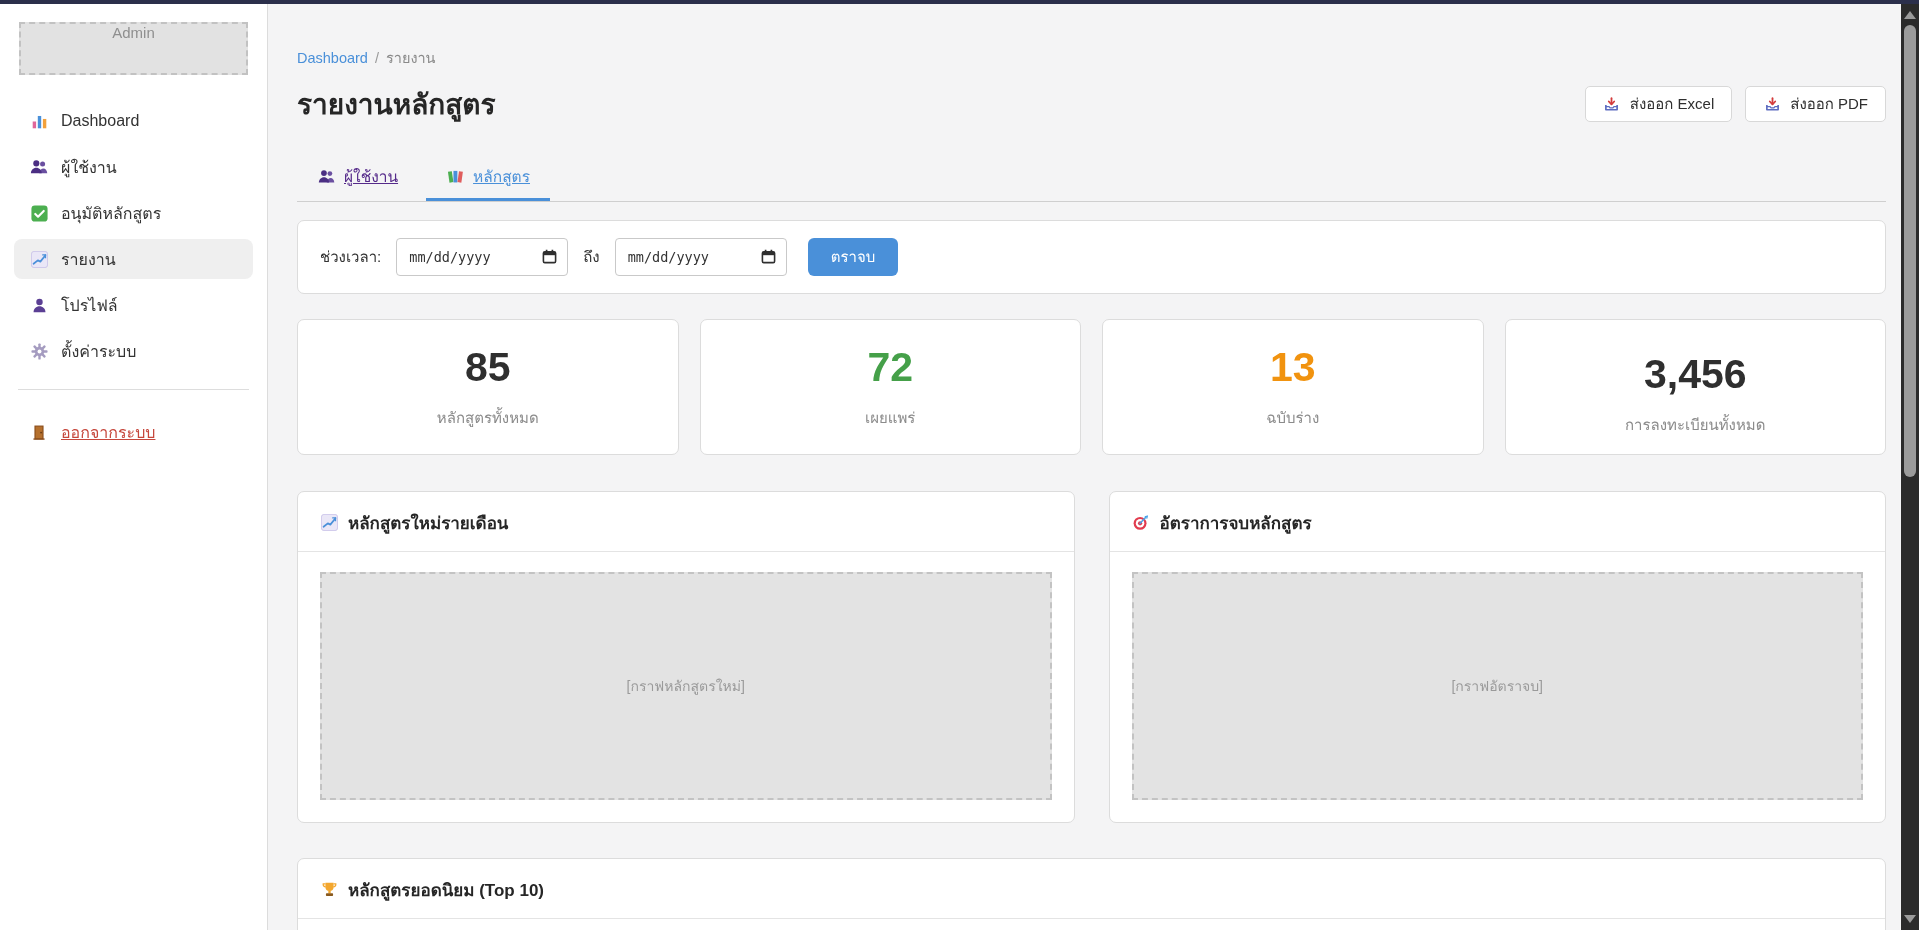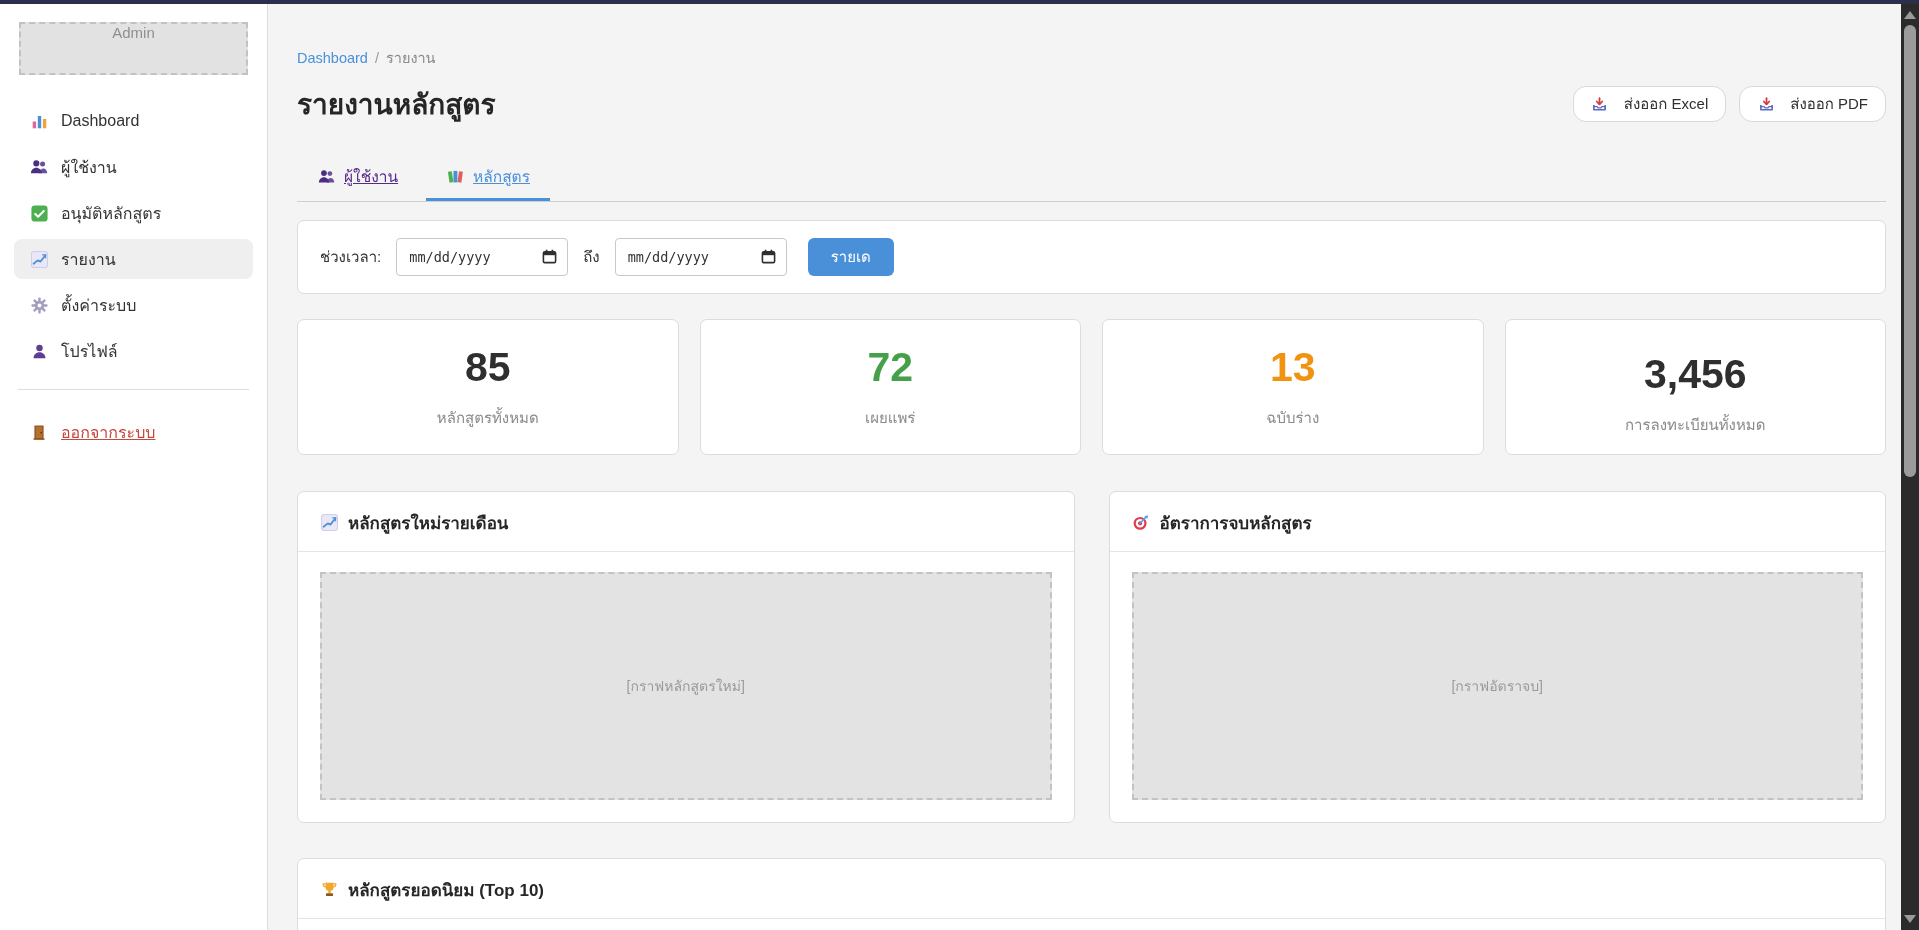--- a/index.html
+++ b/index.html
@@ -35,22 +35,22 @@
 
   
   .main { flex:1; padding:16px 33px 0 29px; min-width:0; }
   .breadcrumb { margin-top:26px; font-size:14.5px; color:#8a8a8a; }
   .breadcrumb a { color:#4a90d9; text-decoration:none; cursor:pointer; }
   .bc-sep { margin:0 7px; color:#9a9a9a; }
   .title-row { margin-top:13px; display:flex; align-items:center; justify-content:space-between; }
   .page-title { font-size:28px; font-weight:bold; color:#262626; }
   .export-btns { display:flex; gap:13px; }
   .btn-light {
-    display:inline-flex; align-items:center; gap:15px; height:36px; padding:0 17px;
-    background:#fff; border:1px solid #d8d8d8; border-radius:13px;
+    display:inline-flex; align-items:center; gap:9px; height:36px; padding:0 17px;
+    background:#fff; border:1px solid #d8d8d8; border-radius:5px;
     font-size:15px; color:#2f2f2f; cursor:pointer;
     font-family:"Liberation Sans","DejaVu Sans",sans-serif;
   }
 
   
   .tabs { margin-top:30px; display:flex; gap:8px; border-bottom:1px solid #cfcfcf; }
   .tab {
     display:inline-flex; align-items:center; gap:9px; padding:8px 20px 9px 20px;
     font-size:15.5px; border-bottom:3px solid transparent; cursor:pointer; text-decoration:none;
   }
@@ -155,50 +155,50 @@
       </a>
       <a class="side-item active">
         <span class="icn">
           <svg width="17" height="17" viewBox="0 0 20 20">
               <rect x="0.5" y="0.5" width="19" height="19" rx="3" fill="#eae7f7" stroke="#c9c2e8"></rect>
               <path d="M3 15l5-4 3 1.5 6-7.5" fill="none" stroke="#4a90d9" stroke-width="2" stroke-linecap="round" stroke-linejoin="round"></path>
               <path d="M13.2 4.6h3.8v3.8" fill="none" stroke="#4a90d9" stroke-width="1.6"></path>
             </svg>
         </span>
         <span class="lbl">รายงาน</span>
+      </a>
+      <a class="side-item">
+        <span class="icn">
+          <svg width="17" height="17" viewBox="0 0 20 20">
+              <g fill="#5b3f94">
+                <circle cx="10" cy="5.8" r="3.8"></circle>
+                <path d="M3 18c0-3.9 3.1-7 7-7s7 3.1 7 7z"></path>
+              </g>
+            </svg>
+        </span>
+        <span class="lbl">โปรไฟล์</span>
       </a>
       <a class="side-item">
         <span class="icn">
           <svg width="17" height="17" viewBox="0 0 20 20">
               <g fill="#a59cc0">
                 <rect x="8.6" y="0.5" width="2.8" height="6" rx="1"></rect>
                 <rect x="8.6" y="13.5" width="2.8" height="6" rx="1"></rect>
                 <rect x="8.6" y="0.5" width="2.8" height="6" rx="1" transform="rotate(90 10 10)"></rect>
                 <rect x="8.6" y="13.5" width="2.8" height="6" rx="1" transform="rotate(90 10 10)"></rect>
                 <rect x="8.6" y="0.5" width="2.8" height="6" rx="1" transform="rotate(45 10 10)"></rect>
                 <rect x="8.6" y="13.5" width="2.8" height="6" rx="1" transform="rotate(45 10 10)"></rect>
                 <rect x="8.6" y="0.5" width="2.8" height="6" rx="1" transform="rotate(-45 10 10)"></rect>
                 <rect x="8.6" y="13.5" width="2.8" height="6" rx="1" transform="rotate(-45 10 10)"></rect>
                 <circle cx="10" cy="10" r="5.6"></circle>
               </g>
               <circle cx="10" cy="10" r="2.3" fill="#fff"></circle>
             </svg>
         </span>
         <span class="lbl">ตั้งค่าระบบ</span>
-      </a>
-      <a class="side-item">
-        <span class="icn">
-          <svg width="17" height="17" viewBox="0 0 20 20">
-              <g fill="#5b3f94">
-                <circle cx="10" cy="5.8" r="3.8"></circle>
-                <path d="M3 18c0-3.9 3.1-7 7-7s7 3.1 7 7z"></path>
-              </g>
-            </svg>
-        </span>
-        <span class="lbl">โปรไฟล์</span>
       </a>
     </nav>
 
     <hr class="side-divider">
 
     <a class="side-item logout">
       <span class="icn">
         <svg width="16" height="17" viewBox="0 0 20 20">
             <rect x="5" y="2" width="10" height="16" fill="#b5702d" stroke="#8a4d1b" stroke-width="1.4"></rect>
             <circle cx="12.6" cy="10.2" r="1" fill="#5c3310"></circle>
@@ -289,21 +289,21 @@
         <input class="date-input" type="text" placeholder="mm/dd/yyyy" style="">
         <span class="cal-icn">
           <svg width="15" height="15" viewBox="0 0 16 16">
               <rect x="1.5" y="3" width="13" height="11.5" rx="1.5" fill="none" stroke="#2f2f2f" stroke-width="1.7"></rect>
               <rect x="1.7" y="3.2" width="12.6" height="3.4" fill="#2f2f2f"></rect>
               <rect x="4" y="0.8" width="1.8" height="3.2" fill="#2f2f2f"></rect>
               <rect x="10.2" y="0.8" width="1.8" height="3.2" fill="#2f2f2f"></rect>
             </svg>
         </span>
       </span>
-      <button class="btn-primary">รายเด</button>
+      <button class="btn-primary">ตราจบ</button>
     </div>
 
     <div class="stats-row">
       <div class="card stat-card">
         <div class="stat-value" style="color: rgb(47, 47, 47);">85</div>
         <div class="stat-label">หลักสูตรทั้งหมด</div>
       </div>
       <div class="card stat-card">
         <div class="stat-value" style="color: rgb(69, 160, 73);">72</div>
         <div class="stat-label">เผยแพร่</div>

